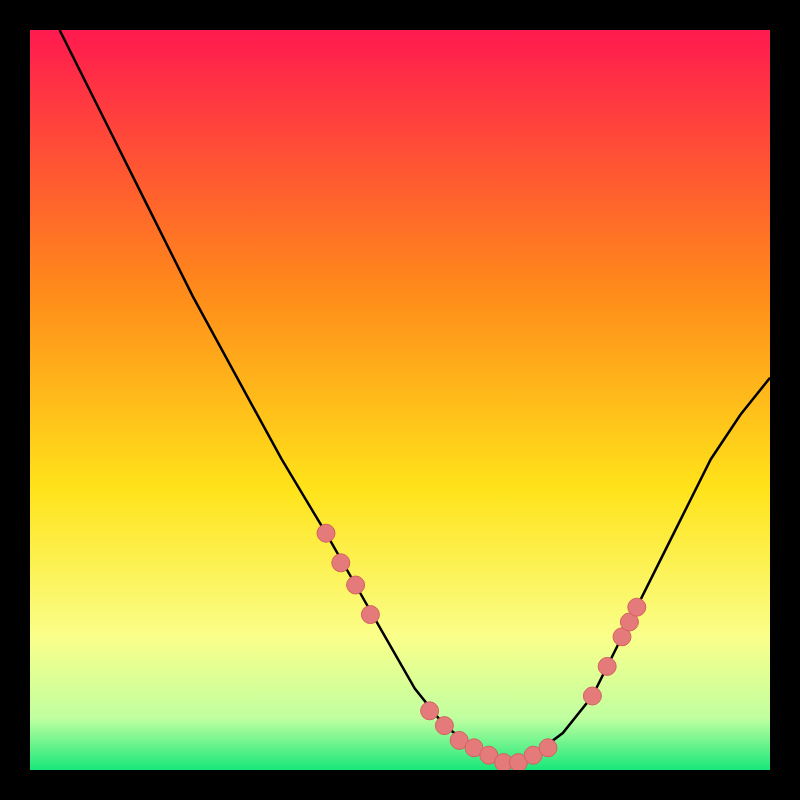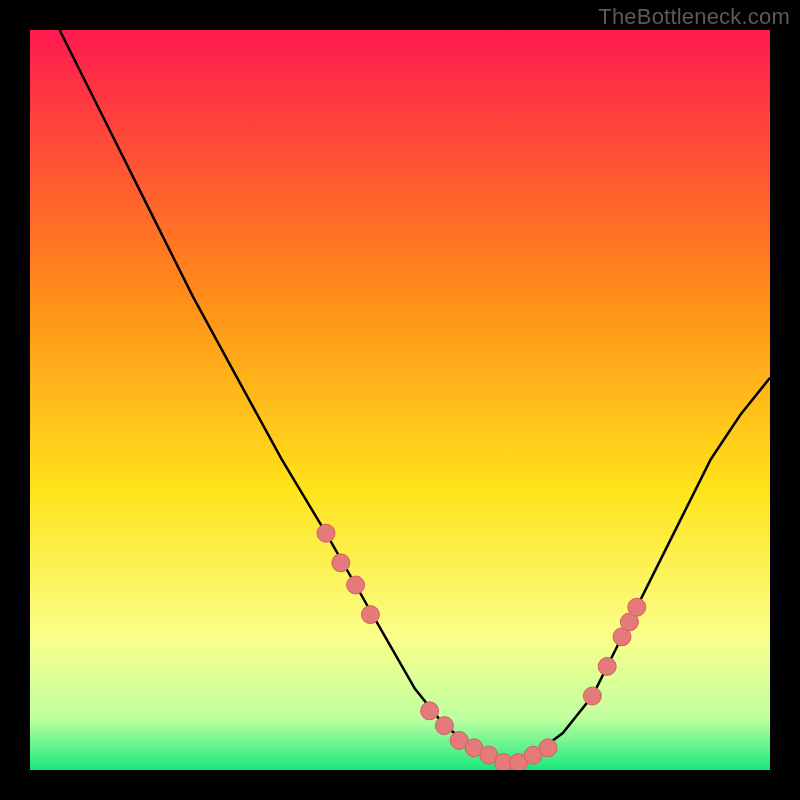--- a/index.html
+++ b/index.html
@@ -32,21 +32,20 @@
     top: 30px;
     width: 740px;
     height: 740px;
   }
   svg { display: block; }
 </style>
 </head>
 <body>
 
 <div class="frame">
-  <div class="watermark">TheBottleneck.com</div>
 
   <div class="plot-area">
     <svg id="chart-svg" width="740" height="740" viewBox="0 0 740 740">
       <defs>
         <linearGradient id="bg-grad" x1="0" y1="0" x2="0" y2="1">
           <stop id="g0" offset="0%" stop-color="#ff1a4f"></stop>
           <stop id="g1" offset="35%" stop-color="#ff8a1a"></stop>
           <stop id="g2" offset="62%" stop-color="#ffe31a"></stop>
           <stop id="g3" offset="82%" stop-color="#faff8a"></stop>
           <stop id="g4" offset="93%" stop-color="#c0ffa0"></stop>

